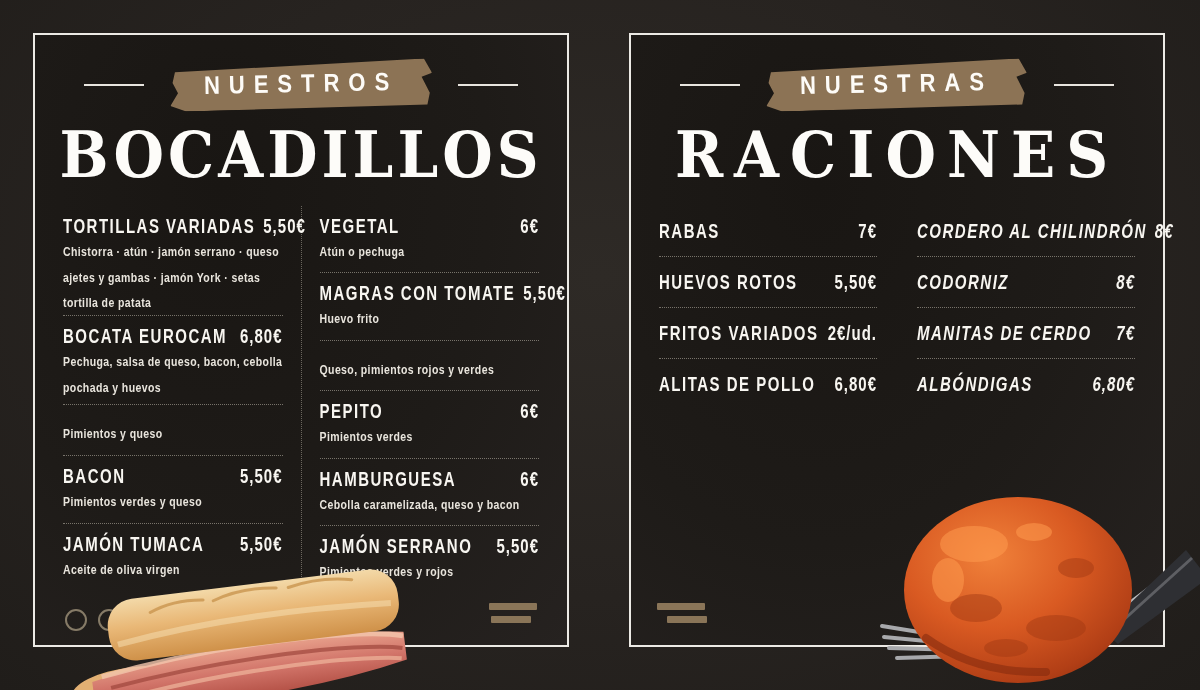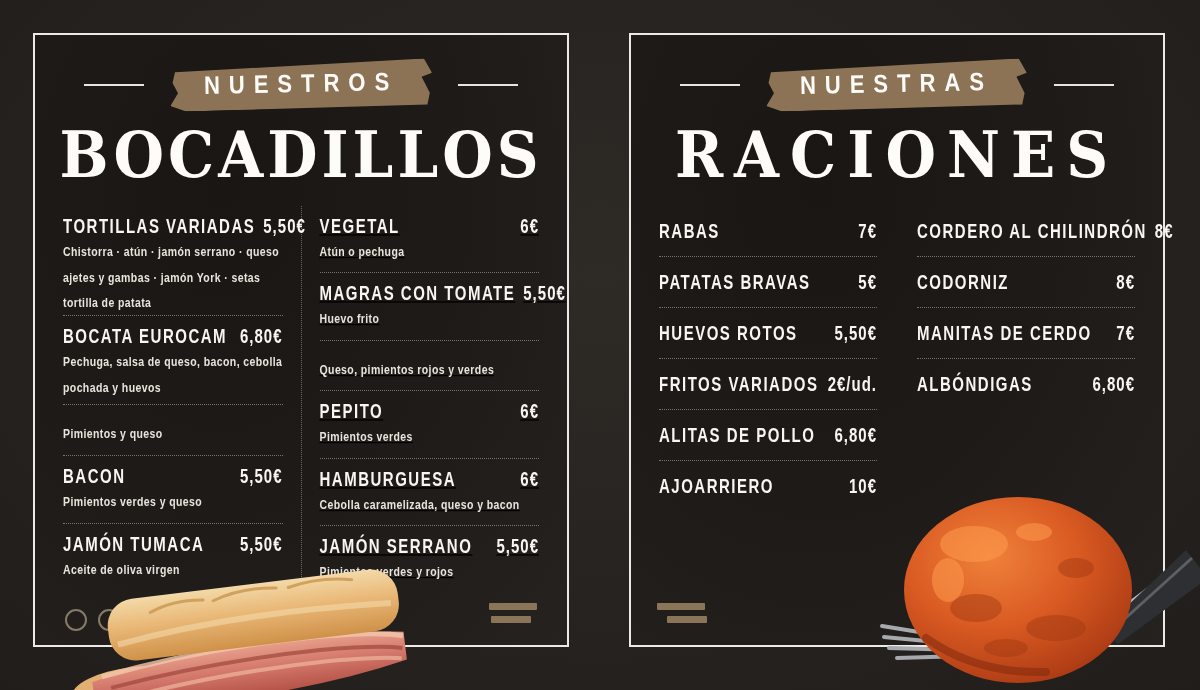--- a/index.html
+++ b/index.html
@@ -38,23 +38,23 @@
     font-family:"DejaVu Serif", serif;font-weight:bold;
     font-size:58px;line-height:1.05;letter-spacing:4px;
     transform:scaleY(1.08);white-space:nowrap;
   }
   .panel.right .ptitle{letter-spacing:11px;}
 
   
   .cols{display:flex;padding:20px 28px 0;box-sizing:border-box;}
   .col{flex:1 1 0;min-width:0;}
   .panel.left .col:first-child{padding-right:18px;}
-  .panel.left .col+.col{border-left:1px dotted rgba(205,198,185,.45);padding-left:18px;text-decoration:underline;}
+  .panel.left .col+.col{border-left:1px dotted rgba(205,198,185,.45);padding-left:18px;}
   .panel.right .col:first-child{padding-right:20px;}
-  .panel.right .col+.col{padding-left:20px;}
+  .panel.right .col+.col{padding-left:20px;font-style:italic;}
 
   
   .item{padding:11px 0 12px;}
   .col .item:not(:last-child){border-bottom:1px dotted rgba(210,203,190,.5);}
   .irow{display:flex;justify-content:space-between;align-items:center;gap:8px;}
   .iname{
     display:inline-block;color:#f8f6f1;font-weight:bold;font-size:15px;
     letter-spacing:1.5px;transform:scaleY(1.35);transform-origin:left center;
     white-space:nowrap;
   }
@@ -212,27 +212,20 @@
       <div class="col">
 
           <div class="item">
             <div class="irow">
               <span class="iname">RABAS</span>
               <span class="iprice">7€</span>
             </div>
 
           </div>
 
-          <div class="item">
-            <div class="irow">
-              <span class="iname">PATATAS BRAVAS</span>
-              <span class="iprice">5€</span>
-            </div>
-
-          </div>
 
           <div class="item">
             <div class="irow">
               <span class="iname">HUEVOS ROTOS</span>
               <span class="iprice">5,50€</span>
             </div>
 
           </div>
 
           <div class="item">
@@ -244,27 +237,20 @@
           </div>
 
           <div class="item">
             <div class="irow">
               <span class="iname">ALITAS DE POLLO</span>
               <span class="iprice">6,80€</span>
             </div>
 
           </div>
 
-          <div class="item">
-            <div class="irow">
-              <span class="iname">AJOARRIERO</span>
-              <span class="iprice">10€</span>
-            </div>
-
-          </div>
 
         </div>
       <div class="col">
 
           <div class="item">
             <div class="irow">
               <span class="iname">CORDERO AL CHILINDRÓN</span>
               <span class="iprice">8€</span>
             </div>
 

